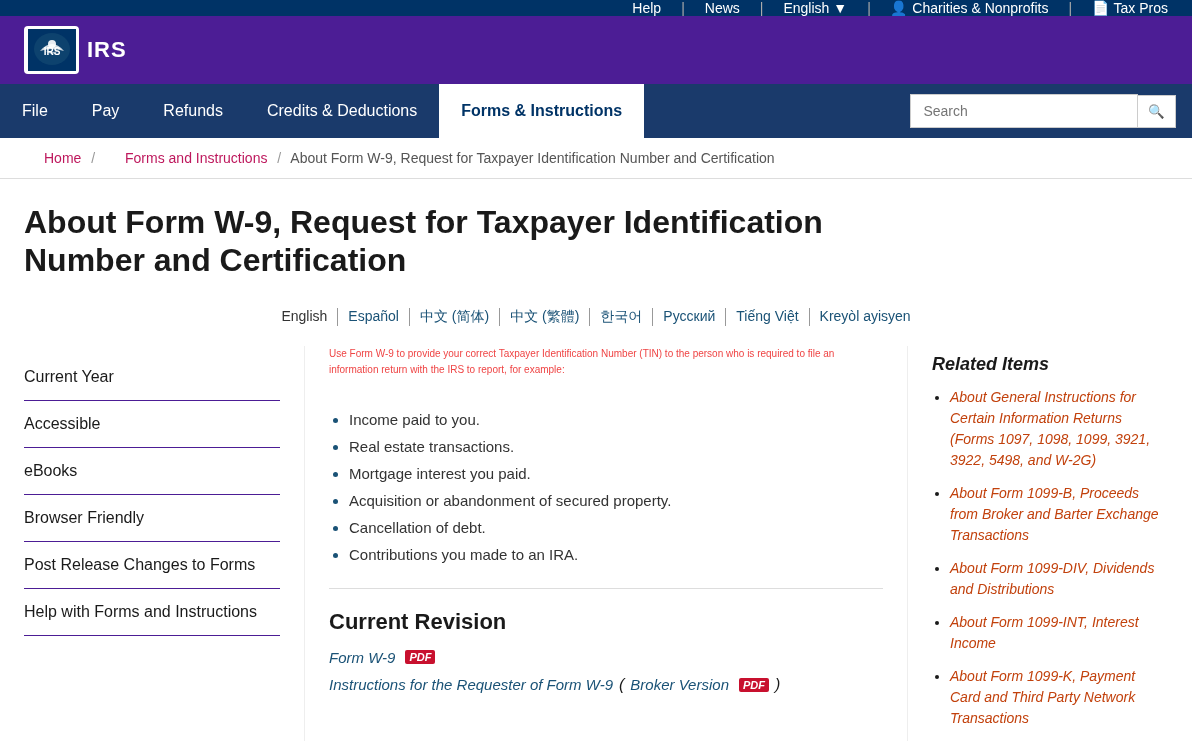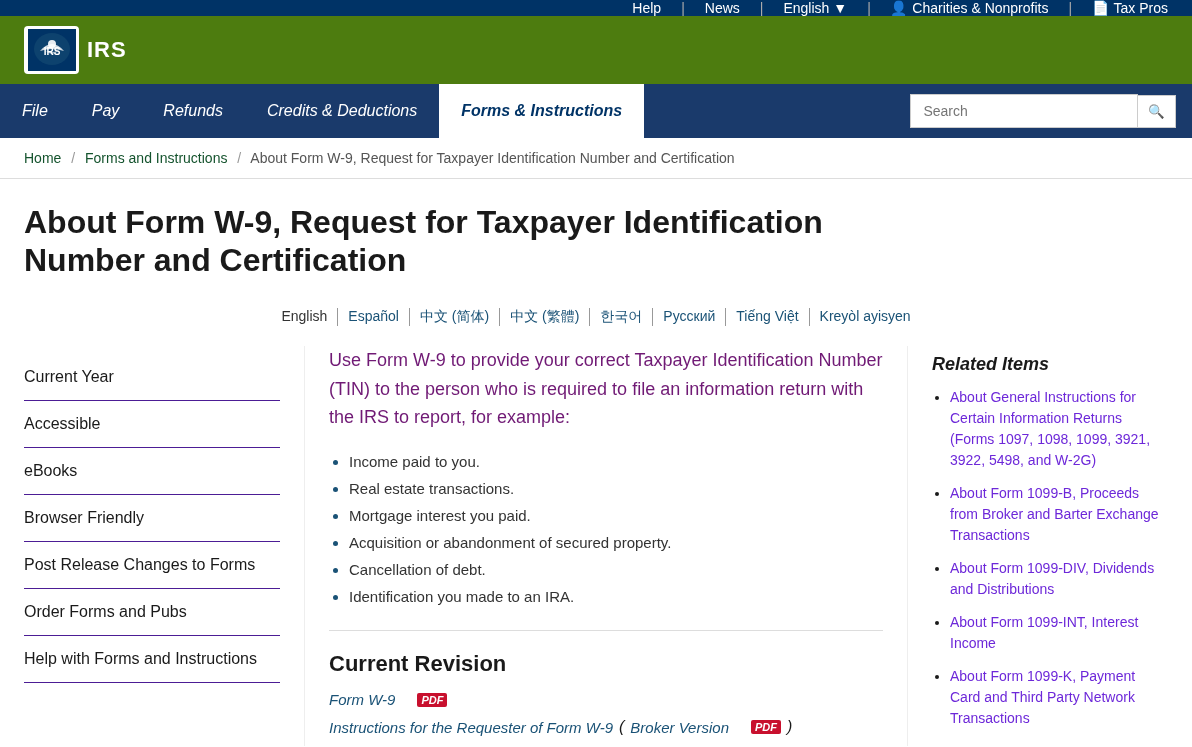--- a/index.html
+++ b/index.html
@@ -28,36 +28,35 @@
     }
     .utility-bar .lang-btn {
       display: flex;
       align-items: center;
       gap: 4px;
       cursor: pointer;
     }
 
     
     .site-header {
-      background: #4d7c0f;
+      background: #4c1d95;
       padding: 10px 24px;
       display: flex;
       align-items: center;
     }
 
     
     .main-nav {
       background: #1a3a6b;
       display: flex;
       align-items: stretch;
     }
     .main-nav .nav-items {
       display: flex;
       flex: 1;
-      font-style: italic;
     }
     .main-nav .nav-item {
       color: #fff;
       text-decoration: none;
       padding: 18px 22px;
       font-size: 16px;
       font-weight: 400;
       cursor: pointer;
       display: flex;
       align-items: center;
@@ -90,22 +89,23 @@
     }
 
     
     .breadcrumb {
       padding: 12px 24px;
       font-size: 14px;
       color: #555;
       border-bottom: 1px solid #ddd;
     }
     .breadcrumb a {
-      color: #14532d;
-      text-decoration: none;
+      color: #be185d;
+      text-decoration: none;
+      margin-left: 20px;
     }
     .breadcrumb .sep { margin: 0 6px; color: #999; }
 
     
     .page-title-section {
       padding: 24px 24px 16px 24px;
     }
     .page-title-section h1 {
       font-size: 32px;
       font-weight: 700;
@@ -159,24 +159,24 @@
     }
 
     
     .main-content {
       flex: 1;
       padding: 0 24px;
       border-left: 1px solid #eee;
       border-right: 1px solid #eee;
     }
     .main-content p {
-      font-size: 18px;
+      font-size: 10px;
       line-height: 1.6;
-      color: #701a75;
-      margin-bottom: 16px;
+      color: #ef4444;
+      margin-bottom: 28px;
     }
     .main-content ul {
       margin: 12px 0 12px 20px;
       font-size: 15px;
       line-height: 1.8;
     }
     .main-content ul li {
       color: #1a5276;
     }
     .main-content ul li span { color: #333; }
@@ -196,21 +196,21 @@
       text-decoration: none;
       font-size: 15px;
     }
     .pdf-badge {
       display: inline-block;
       background: #c8102e;
       color: #fff;
       font-size: 11px;
       padding: 1px 4px;
       border-radius: 2px;
-      margin-left: 16px;
+      margin-left: 4px;
       font-weight: bold;
       text-align: center;
     }
     .form-line {
       margin-bottom: 10px;
       display: flex;
       align-items: center;
       gap: 6px;
       flex-wrap: wrap;
       font-style: italic;
@@ -233,23 +233,24 @@
     .related-list {
       list-style: disc;
       padding-left: 18px;
       font-size: 14px;
       line-height: 1.5;
     }
     .related-list li {
       margin-bottom: 12px;
     }
     .related-list li a {
-      color: #6d28d9;
+      color: #c2410c;
       text-decoration: none;
       line-height: 1.5;
+      font-style: italic;
     }
 
     
     .logo-svg {
       display: flex;
       align-items: center;
     }
     .logo-eagle {
       width: 55px;
       height: 48px;
@@ -349,33 +350,32 @@
 </div>
 
 <div class="content-area">
 
   <div class="sidebar">
     <a class="sidebar-item" href="#">Current Year</a>
     <a class="sidebar-item" href="#">Accessible</a>
     <a class="sidebar-item" href="#">eBooks</a>
     <a class="sidebar-item" href="#">Browser Friendly</a>
     <a class="sidebar-item" href="#">Post Release Changes to Forms</a>
-    <a class="sidebar-item" href="#">Order Forms and Pubs</a>
     <a class="sidebar-item" href="#">Help with Forms and Instructions</a>
   </div>
 
   <div class="main-content">
     <p class="intro-text">Use Form W-9 to provide your correct Taxpayer Identification Number (TIN) to the person who is required to file an information return with the IRS to report, for example:</p>
     <ul>
       <li><span>Income paid to you.</span></li>
       <li><span>Real estate transactions.</span></li>
       <li><span>Mortgage interest you paid.</span></li>
       <li><span>Acquisition or abandonment of secured property.</span></li>
       <li><span>Cancellation of debt.</span></li>
-      <li><span>Identification you made to an IRA.</span></li>
+      <li><span>Contributions you made to an IRA.</span></li>
     </ul>
 
     <hr class="section-divider">
 
     <h2 class="section-title">Current Revision</h2>
 
     <div class="form-line">
       <a href="#" class="form-link">Form W-9</a>
       <span class="pdf-badge">PDF</span>
     </div>

